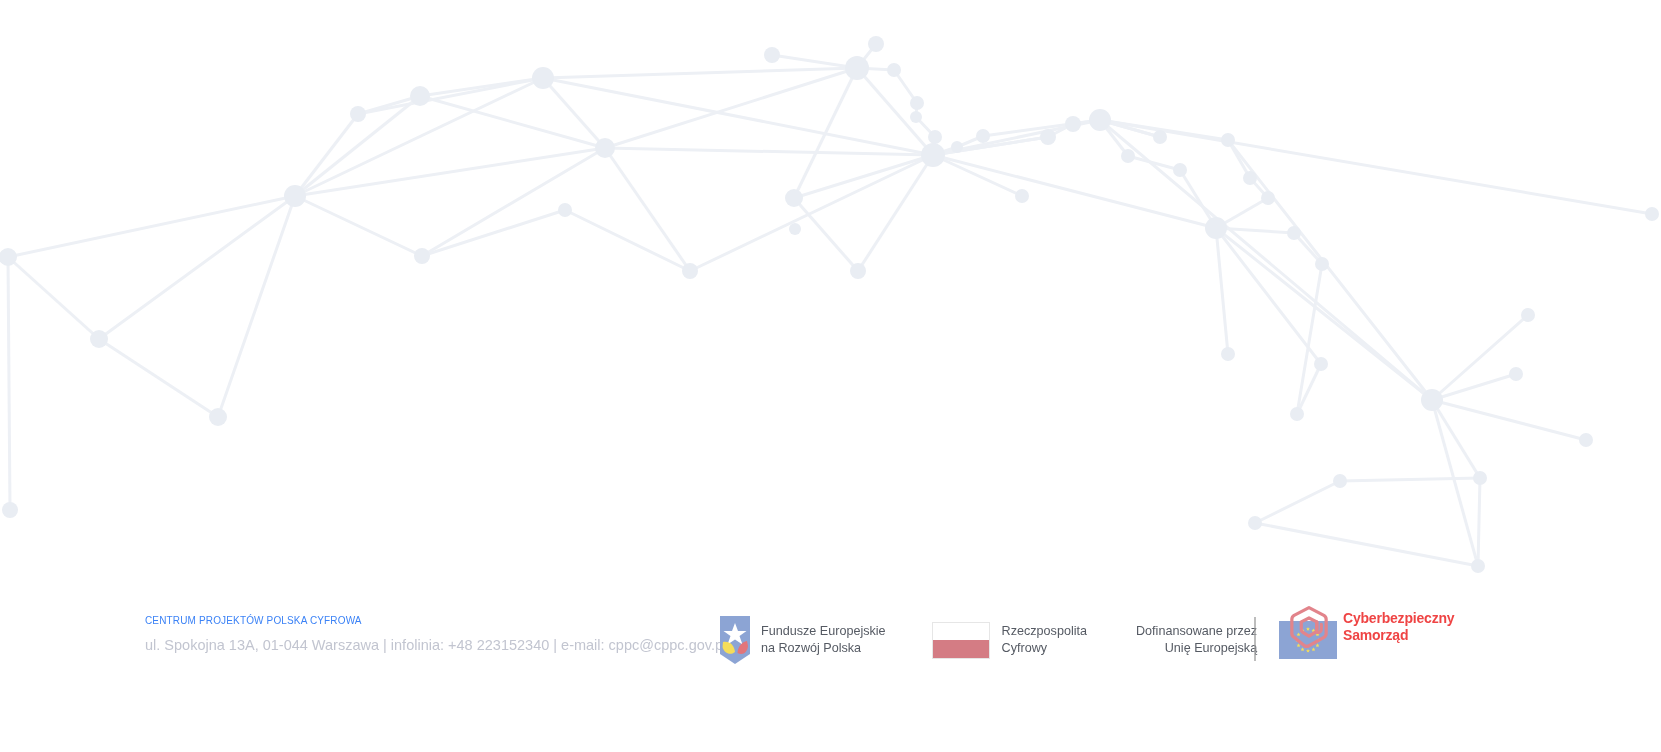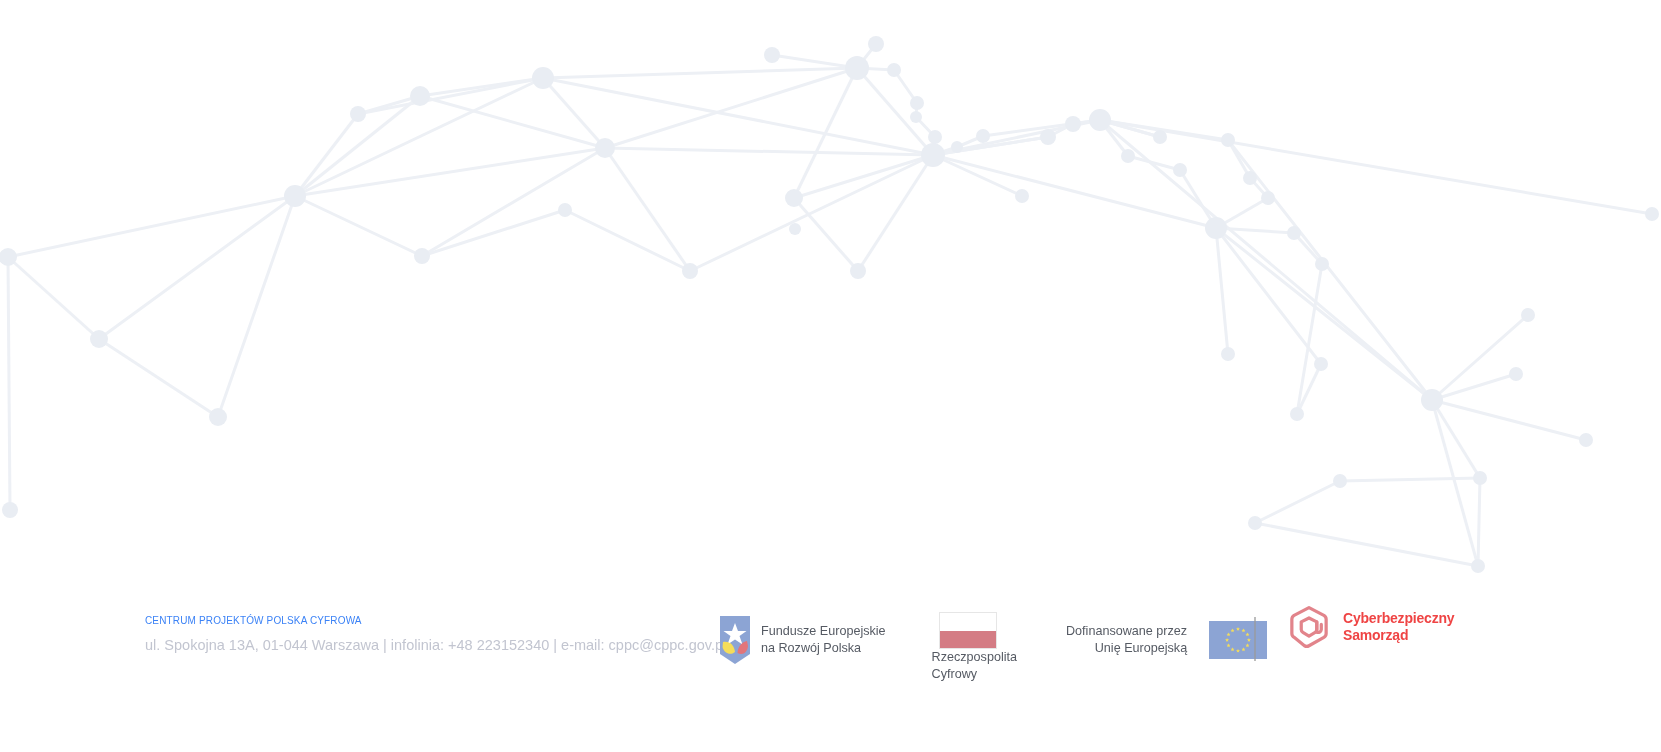--- a/index.html
+++ b/index.html
@@ -67,41 +67,42 @@
     top: 25px;
     height: 80px;
     display: flex;
     align-items: center;
   }
 
   .logo-unit {
     display: flex;
     align-items: center;
     height: 56px;
+    justify-content: center;
   }
 
   .logo-caption {
     font-size: 12.6px;
     line-height: 1.38;
     color: #555a63;
     white-space: nowrap;
   }
   .logo-caption.right-align { text-align: right; }
 
   
   #fe-mark {
     width: 30px;
     height: 48px;
     margin-right: 11px;
     flex: 0 0 auto;
   }
   #fe-caption { }
 
   
-  #rp-unit { margin-left: 46px; flex-direction: column; }
+  #rp-unit { margin-left: 46px; }
   #pl-flag {
     width: 58px;
     height: 37px;
     margin-right: 12px;
     flex: 0 0 auto;
     border: 1px solid #e6e6e6;
   }
   #pl-flag .pl-white { height: 50%; background: #ffffff; }
   #pl-flag .pl-red   { height: 50%; background: #d47c84; }
 

